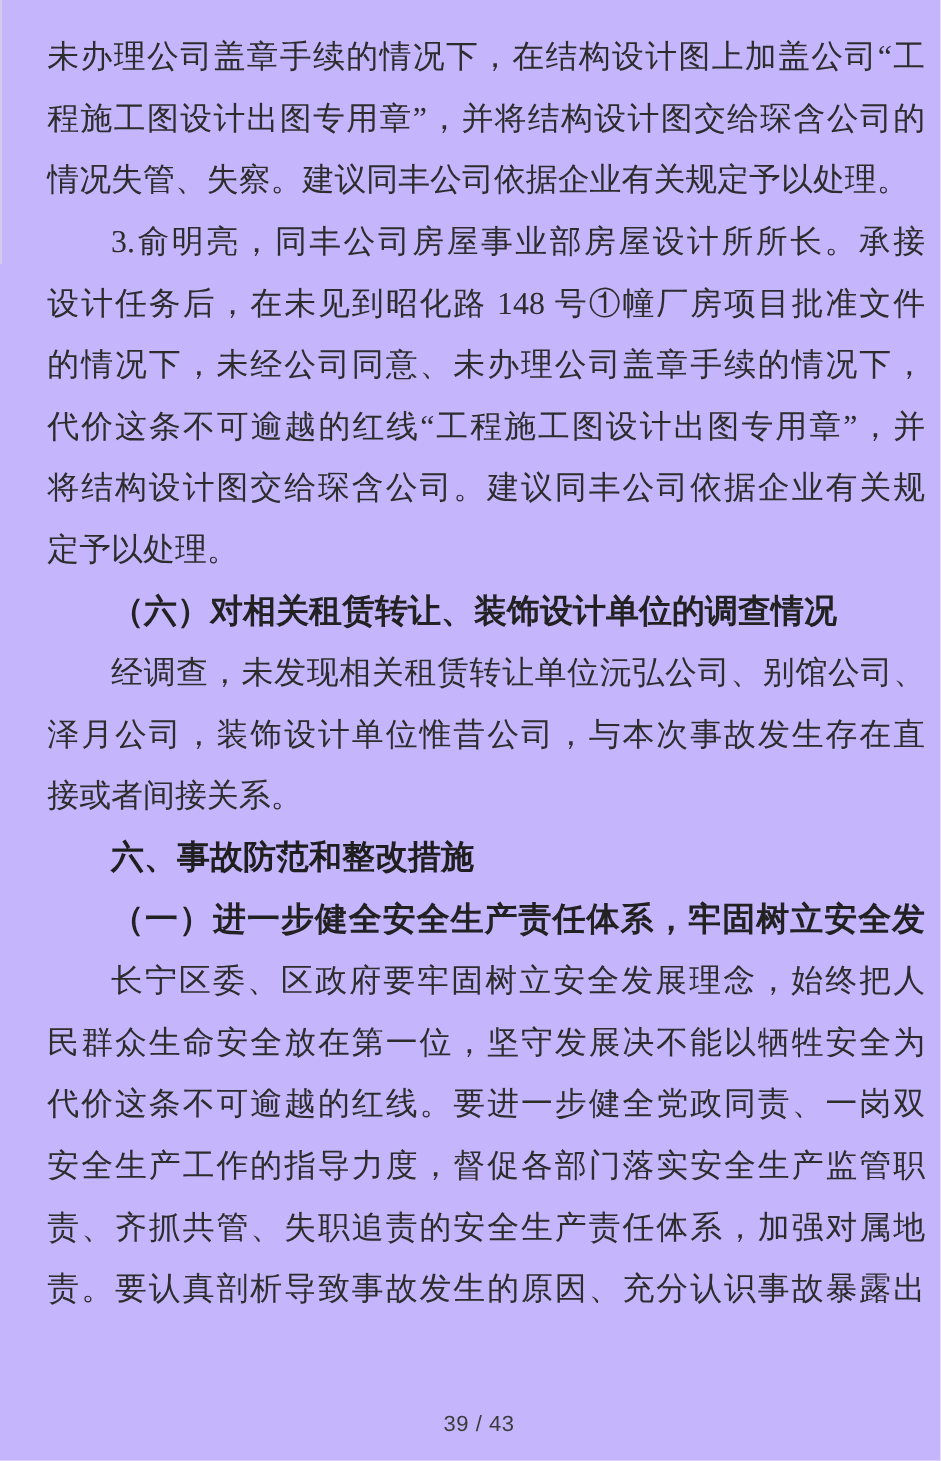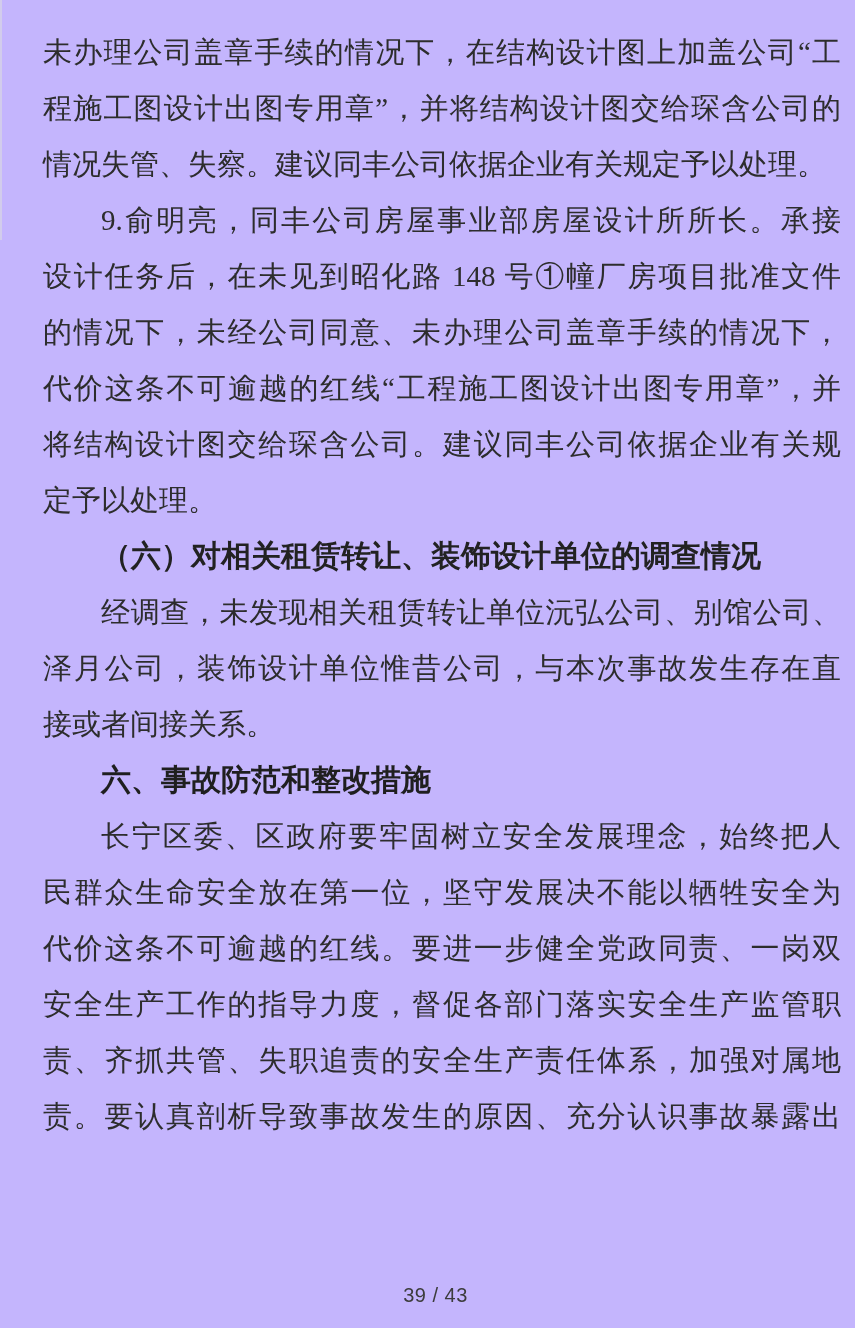--- a/index.html
+++ b/index.html
@@ -77,31 +77,32 @@
 </style>
 </head>
 <body>
 
 <div class="page">
   <div class="scan-edge"></div>
   <div class="text-block" id="text-block">
       <div class="line body fill">未办理公司盖章手续的情况下，在结构设计图上加盖公司“工</div>
       <div class="line body fill">程施工图设计出图专用章”，并将结构设计图交给琛含公司的</div>
       <div class="line body">情况失管、失察。建议同丰公司依据企业有关规定予以处理。</div>
-      <div class="line body indent fill">9.俞明亮，同丰公司房屋事业部房屋设计所所长。承接</div>
+      <div class="line body indent fill">3.俞明亮，同丰公司房屋事业部房屋设计所所长。承接</div>
       <div class="line body fill">设计任务后，在未见到昭化路 148 号①幢厂房项目批准文件</div>
       <div class="line body fill">的情况下，未经公司同意、未办理公司盖章手续的情况下，</div>
       <div class="line body fill">代价这条不可逾越的红线“工程施工图设计出图专用章”，并</div>
       <div class="line body fill">将结构设计图交给琛含公司。建议同丰公司依据企业有关规</div>
       <div class="line body">定予以处理。</div>
       <div class="line kai-bold indent">（六）对相关租赁转让、装饰设计单位的调查情况</div>
       <div class="line body indent fill">经调查，未发现相关租赁转让单位沅弘公司、别馆公司、</div>
       <div class="line body fill">泽月公司，装饰设计单位惟昔公司，与本次事故发生存在直</div>
       <div class="line body">接或者间接关系。</div>
       <div class="line hei-bold indent">六、事故防范和整改措施</div>
+      <div class="line kai-bold indent fill">（一）进一步健全安全生产责任体系，牢固树立安全发</div>
       <div class="line body indent fill">长宁区委、区政府要牢固树立安全发展理念，始终把人</div>
       <div class="line body fill">民群众生命安全放在第一位，坚守发展决不能以牺牲安全为</div>
       <div class="line body fill">代价这条不可逾越的红线。要进一步健全党政同责、一岗双</div>
       <div class="line body fill">安全生产工作的指导力度，督促各部门落实安全生产监管职</div>
       <div class="line body fill">责、齐抓共管、失职追责的安全生产责任体系，加强对属地</div>
       <div class="line body fill">责。要认真剖析导致事故发生的原因、充分认识事故暴露出</div>
     </div>
   <div class="footer">39 / 43</div>
 </div>
 

